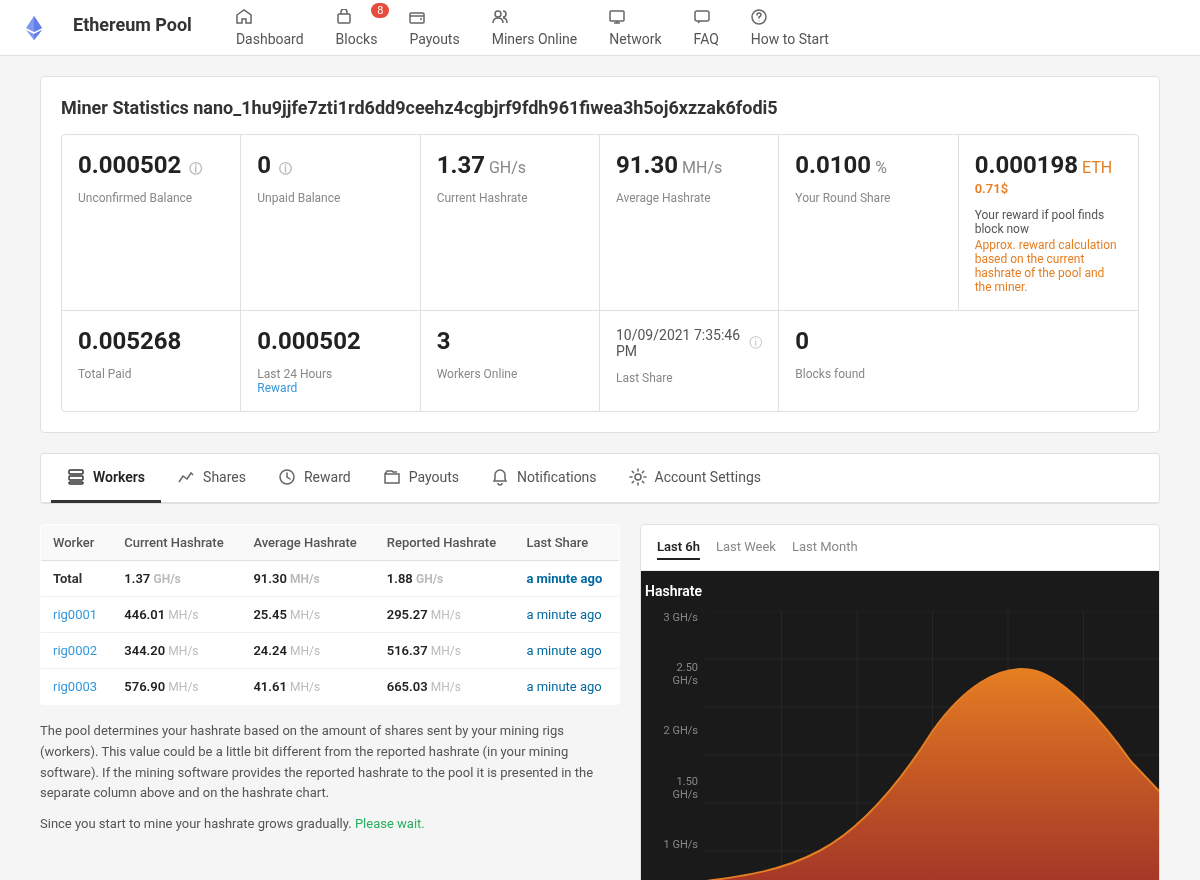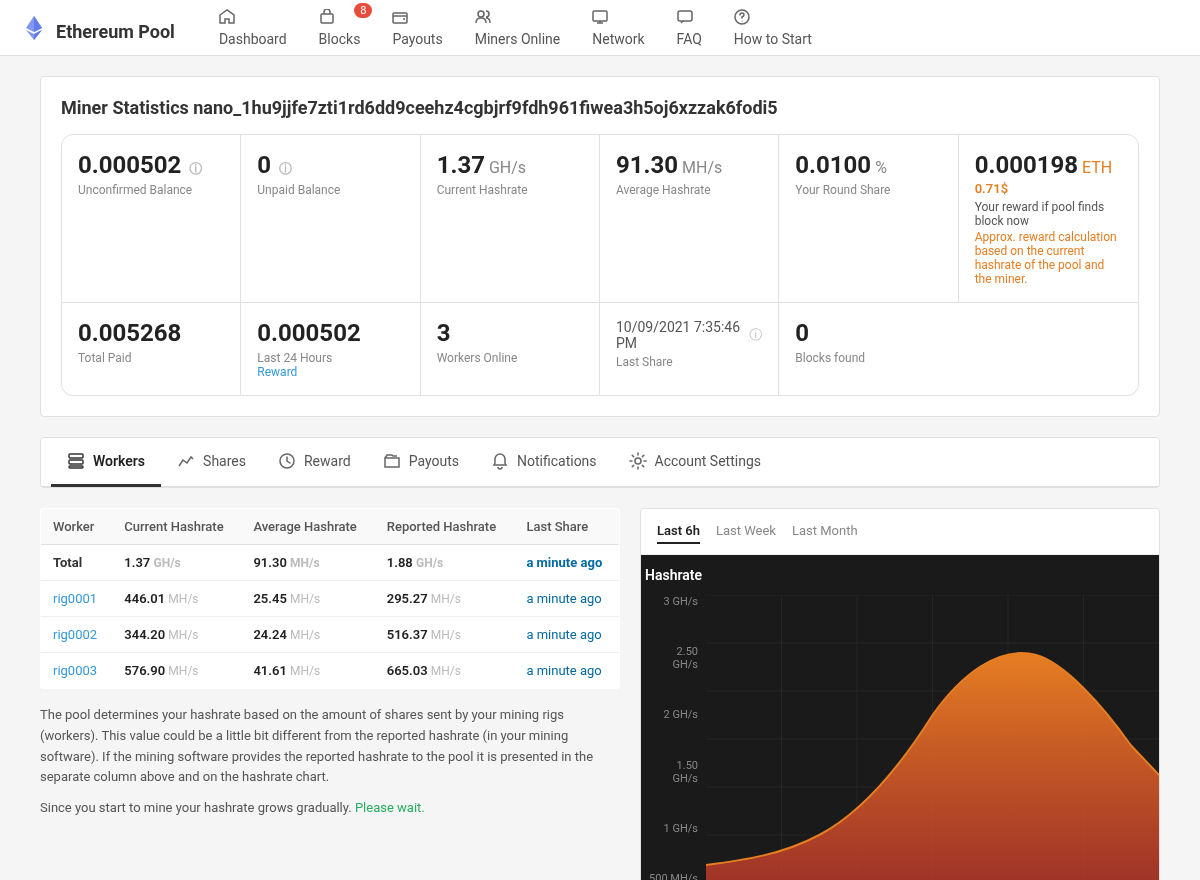--- a/index.html
+++ b/index.html
@@ -10,22 +10,22 @@
       background: #fff;
       border-bottom: 1px solid #e0e0e0;
       display: flex;
       align-items: center;
       padding: 0 20px;
       height: 56px;
       gap: 0;
     }
     .navbar-brand {
       display: flex;
-      align-items: flex-end;
-      gap: 8px;
+      align-items: flex-start;
+      gap: 25px;
       font-size: 18px;
       font-weight: 700;
       color: #333;
       margin-right: 30px;
     }
     .eth-logo {
       width: 28px;
       height: 28px;
     }
     .nav-items {
@@ -78,21 +78,21 @@
       margin-bottom: 16px;
       word-break: break-all;
     }
 
     
     .stats-grid {
       display: grid;
       grid-template-columns: 1fr 1fr 1fr 1fr 1fr 1fr;
       gap: 0;
       border: 1px solid #e0e0e0;
-      border-radius: 12px;
+      border-radius: 4px;
       overflow: hidden;
     }
     .stat-cell {
       padding: 16px;
       border-right: 1px solid #e0e0e0;
       border-bottom: 1px solid #e0e0e0;
     }
     .stat-cell:last-child { border-right: none; }
     .stat-value {
       font-size: 24px;
@@ -103,21 +103,21 @@
       gap: 4px;
     }
     .stat-value .unit {
       font-size: 16px;
       font-weight: 400;
       color: #888;
     }
     .stat-label {
       font-size: 12px;
       color: #888;
-      margin-top: 4px;
+      margin-top: 12px;
     }
     .stat-info-icon {
       font-size: 13px;
       color: #bbb;
       margin-left: 4px;
     }
     .stat-orange { color: #e67e22; }
     .stat-orange-text {
       color: #e67e22;
       font-size: 12px;

